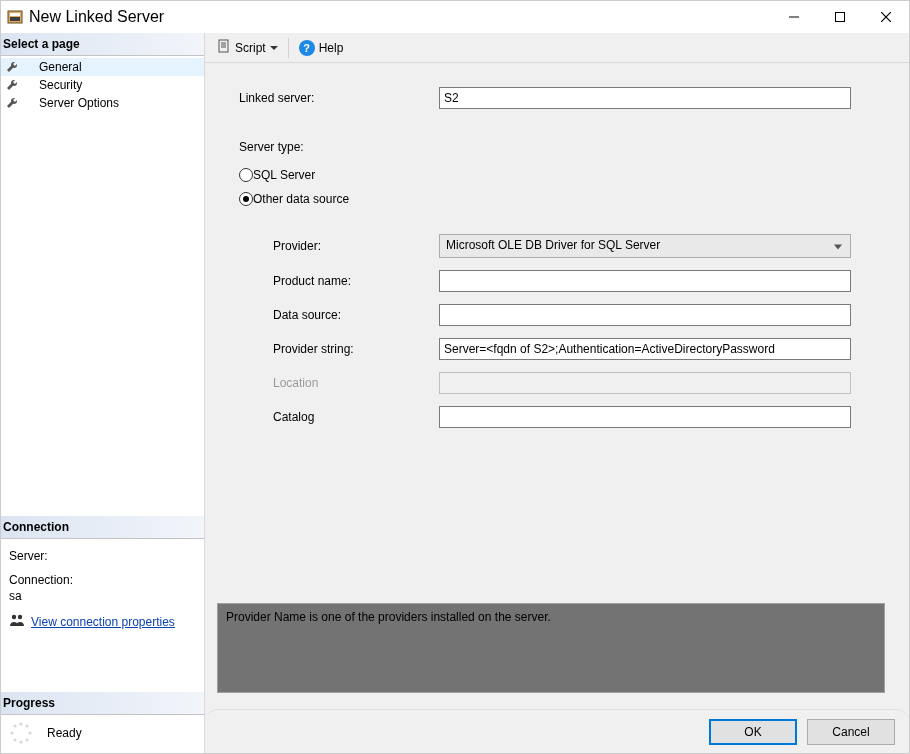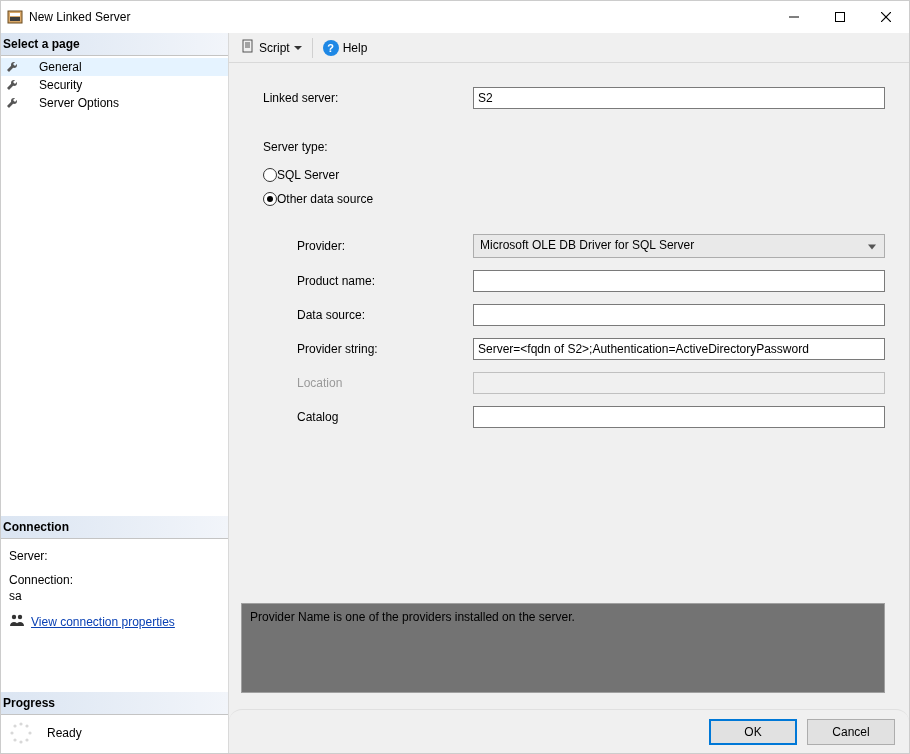--- a/index.html
+++ b/index.html
@@ -1,44 +1,44 @@
 <!DOCTYPE html>
 <html><head>
 <meta charset="utf-8">
 <style>
   * { box-sizing: border-box; }
   html, body { margin: 0; padding: 0; font-family: "Segoe UI", Tahoma, sans-serif; font-size: 12px; background: #fff; color: #000; }
   .window { width: 910px; height: 754px; display: flex; flex-direction: column; border: 1px solid #ccc; }
   .titlebar { height: 32px; display: flex; align-items: center; padding: 0 0 0 6px; background: #fff; }
   .titlebar .app-icon { width: 16px; height: 16px; margin-right: 6px; }
-  .titlebar .title { flex: 1; font-size: 12px; }
+  .titlebar .title { flex: 1; font-size: 16px; }
   .titlebar .win-controls { display: flex; }
   .titlebar .win-btn { width: 46px; height: 32px; display: flex; align-items: center; justify-content: center; }
   .body { flex: 1; display: flex; min-height: 0; }
-  .sidebar { width: 228px; background: #fff; display: flex; flex-direction: column; border-right: 1px solid #d9d9d9; }
+  .sidebar { width: 204px; background: #fff; display: flex; flex-direction: column; border-right: 1px solid #d9d9d9; }
   .side-header { font-weight: 700; font-size: 12px; padding: 4px 4px 4px 2px; background: linear-gradient(to right, #dbe5f2, #f2f5fa); border-bottom: 1px solid #c4c4c4; }
   .page-list { padding: 2px 0; }
   .page-item { display: flex; align-items: center; padding: 2px 4px; gap: 20px; }
   .page-item.selected { background: #e5f3ff; }
   .wrench-icon { width: 14px; height: 14px; }
   .side-spacer { flex: 1; }
   .conn-block { padding: 6px 6px 8px 8px; }
   .conn-label { margin: 4px 0 2px 0; }
   .conn-val { margin: 0 0 10px 0; }
   .conn-link-row { display: flex; align-items: center; gap: 6px; }
   .conn-link { color: #0a41b4; text-decoration: underline; }
   .progress-block { padding: 6px 6px 8px 8px; display: flex; align-items: center; gap: 14px; }
   .progress-icon { width: 24px; height: 24px; }
   .main { flex: 1; display: flex; flex-direction: column; background: #f0f0f0; }
   .toolbar { height: 30px; display: flex; align-items: center; gap: 4px; padding: 0 8px; border-bottom: 1px solid #d9d9d9; background: #f0f0f0; }
   .tool-btn { display: flex; align-items: center; gap: 4px; padding: 2px 4px; }
   .tool-sep { width: 1px; height: 20px; background: #d0d0d0; margin: 0 2px; }
   .help-circle { width: 16px; height: 16px; border-radius: 50%; background: #1e88e5; color: #fff; font-weight: 700; font-size: 11px; display: flex; align-items: center; justify-content: center; }
   .form-area { flex: 1; padding: 24px 24px 10px 34px; overflow: auto; }
-  .form-row { display: flex; align-items: center; margin-bottom: 12px; justify-content: space-between; }
+  .form-row { display: flex; align-items: center; margin-bottom: 12px; }
   .form-row .lbl { width: 200px; }
   .txt { flex: 1; max-width: 412px; height: 22px; border: 1px solid #7a7a7a; padding: 2px 4px; font-family: inherit; font-size: 12px; background: #fff; }
   .txt[disabled] { background: #f0f0f0; color: #888; border-color: #c0c0c0; }
   .sel { flex: 1; max-width: 412px; height: 24px; border: 1px solid #adadad; background: #e9e9e9; padding: 3px 22px 3px 6px; font-family: inherit; font-size: 12px; position: relative; }
   .sel::after { content: ""; position: absolute; right: 8px; top: 50%; transform: translateY(-30%); border-left: 4px solid transparent; border-right: 4px solid transparent; border-top: 5px solid #555; }
   .radio-row { display: flex; align-items: center; margin-bottom: 10px; padding-left: 0px; }
   .radio-outer { width: 14px; height: 14px; border-radius: 50%; border: 1px solid #333; display: flex; align-items: center; justify-content: center; background: #fff; }
   .radio-outer .dot { width: 6px; height: 6px; border-radius: 50%; background: #000; display: none; }
   .radio-outer.checked .dot { display: block; }
   .indent { padding-left: 34px; }

